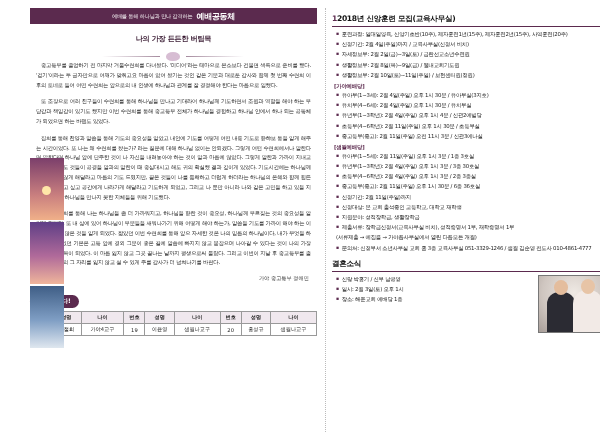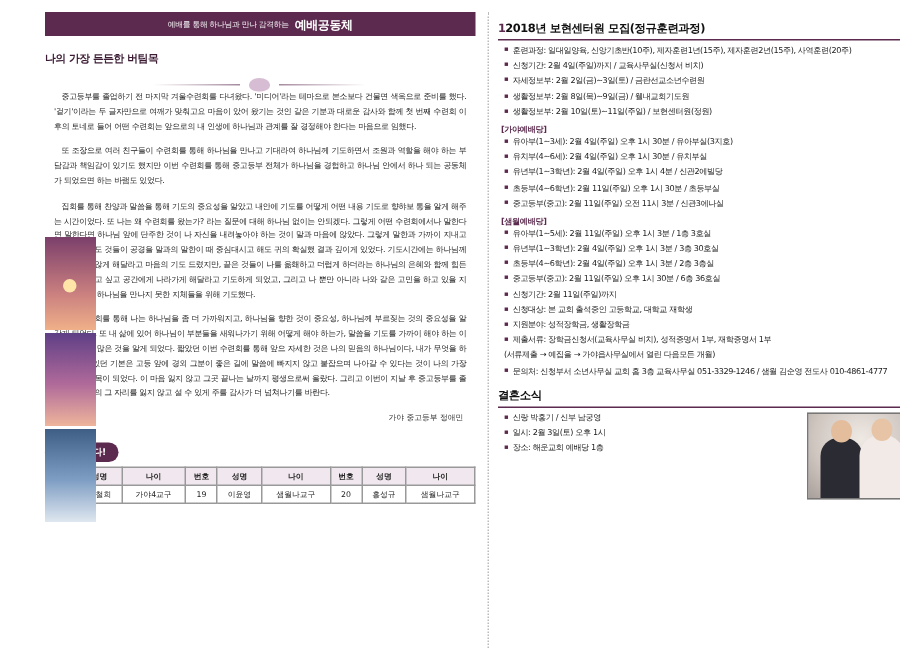--- a/index.html
+++ b/index.html
@@ -11,21 +11,21 @@
 
   .banner{position:relative;height:16px;background:#5b2a4e;color:#fff;display:flex;align-items:center;justify-content:center;}
   .banner .sub{font-size:5.2px;opacity:.95;margin-right:4px;letter-spacing:-.2px;}
   .banner .main{font-size:8px;font-weight:bold;letter-spacing:-.3px;}
   .banner.right .main{font-size:7.6px;}
   .banner.right .sub{font-size:5px;}
 
   .sect-title{margin:6px 0 3px 0;font-size:7.6px;font-weight:bold;color:#111;border-bottom:1.5px solid #5b2a4e;padding-bottom:2px;letter-spacing:-.3px;}
   .sect-title .num{color:#5b2a4e;}
 
-  .lead{font-size:7.2px;font-weight:bold;text-align:left;color:#3a1b33;margin:10px 0 8px 0;letter-spacing:-.3px;}
+  .lead{font-size:7.2px;font-weight:bold;text-align:center;color:#3a1b33;margin:10px 0 8px 0;letter-spacing:-.3px;}
 
   .deco{display:flex;align-items:center;justify-content:center;gap:6px;margin-top:4px;}
   .deco .bar{height:1px;width:58px;background:linear-gradient(90deg,rgba(91,42,78,0),rgba(91,42,78,.55));}
   .deco .bar.r{background:linear-gradient(90deg,rgba(91,42,78,.55),rgba(91,42,78,0));}
   .deco .dot{width:14px;height:9px;background:#c9a7c4;border-radius:50% 50% 45% 45%;opacity:.75;}
 
   .body-text{font-size:5.3px;line-height:1.85;color:#222;text-align:justify;letter-spacing:-.2px;padding:0 6px;}
   .body-text p{margin:0 0 7px 0;text-indent:5px;}
   .sign{font-size:5.2px;text-align:right;color:#333;padding-right:8px;margin-top:4px;}
 
@@ -120,21 +120,21 @@
               <td>샘월나교구</td>
             </tr>
           </tbody>
         </table>
       </div>
     </div>
 
     <div class="col-right">
 
       <div class="sect-title">
-        <span class="num">1</span><span>2018년 보현센터원 모집(정규훈련과정)</span>
+        <span class="num">1</span><span>2018년 신앙훈련 모집(교육사무실)</span>
       </div>
       <ul class="items">
         <li>훈련과정: 일대일양육, 신앙기초반(10주), 제자훈련1년(15주), 제자훈련2년(15주), 사역훈련(20주)</li>
         <li>신청기간: 2월 4일(주일)까지 / 교육사무실(신청서 비치)</li>
       </ul>
 
       <ul class="items">
         <li>자세정보부: 2월 2일(금)~3일(토) / 금란선교소년수련원</li>
         <li>생활정보부: 2월 8일(목)~9일(금) / 웰내교회기도원</li>
         <li>생활정보부: 2월 10일(토)~11일(주일) / 보현센터원(정원)</li>

